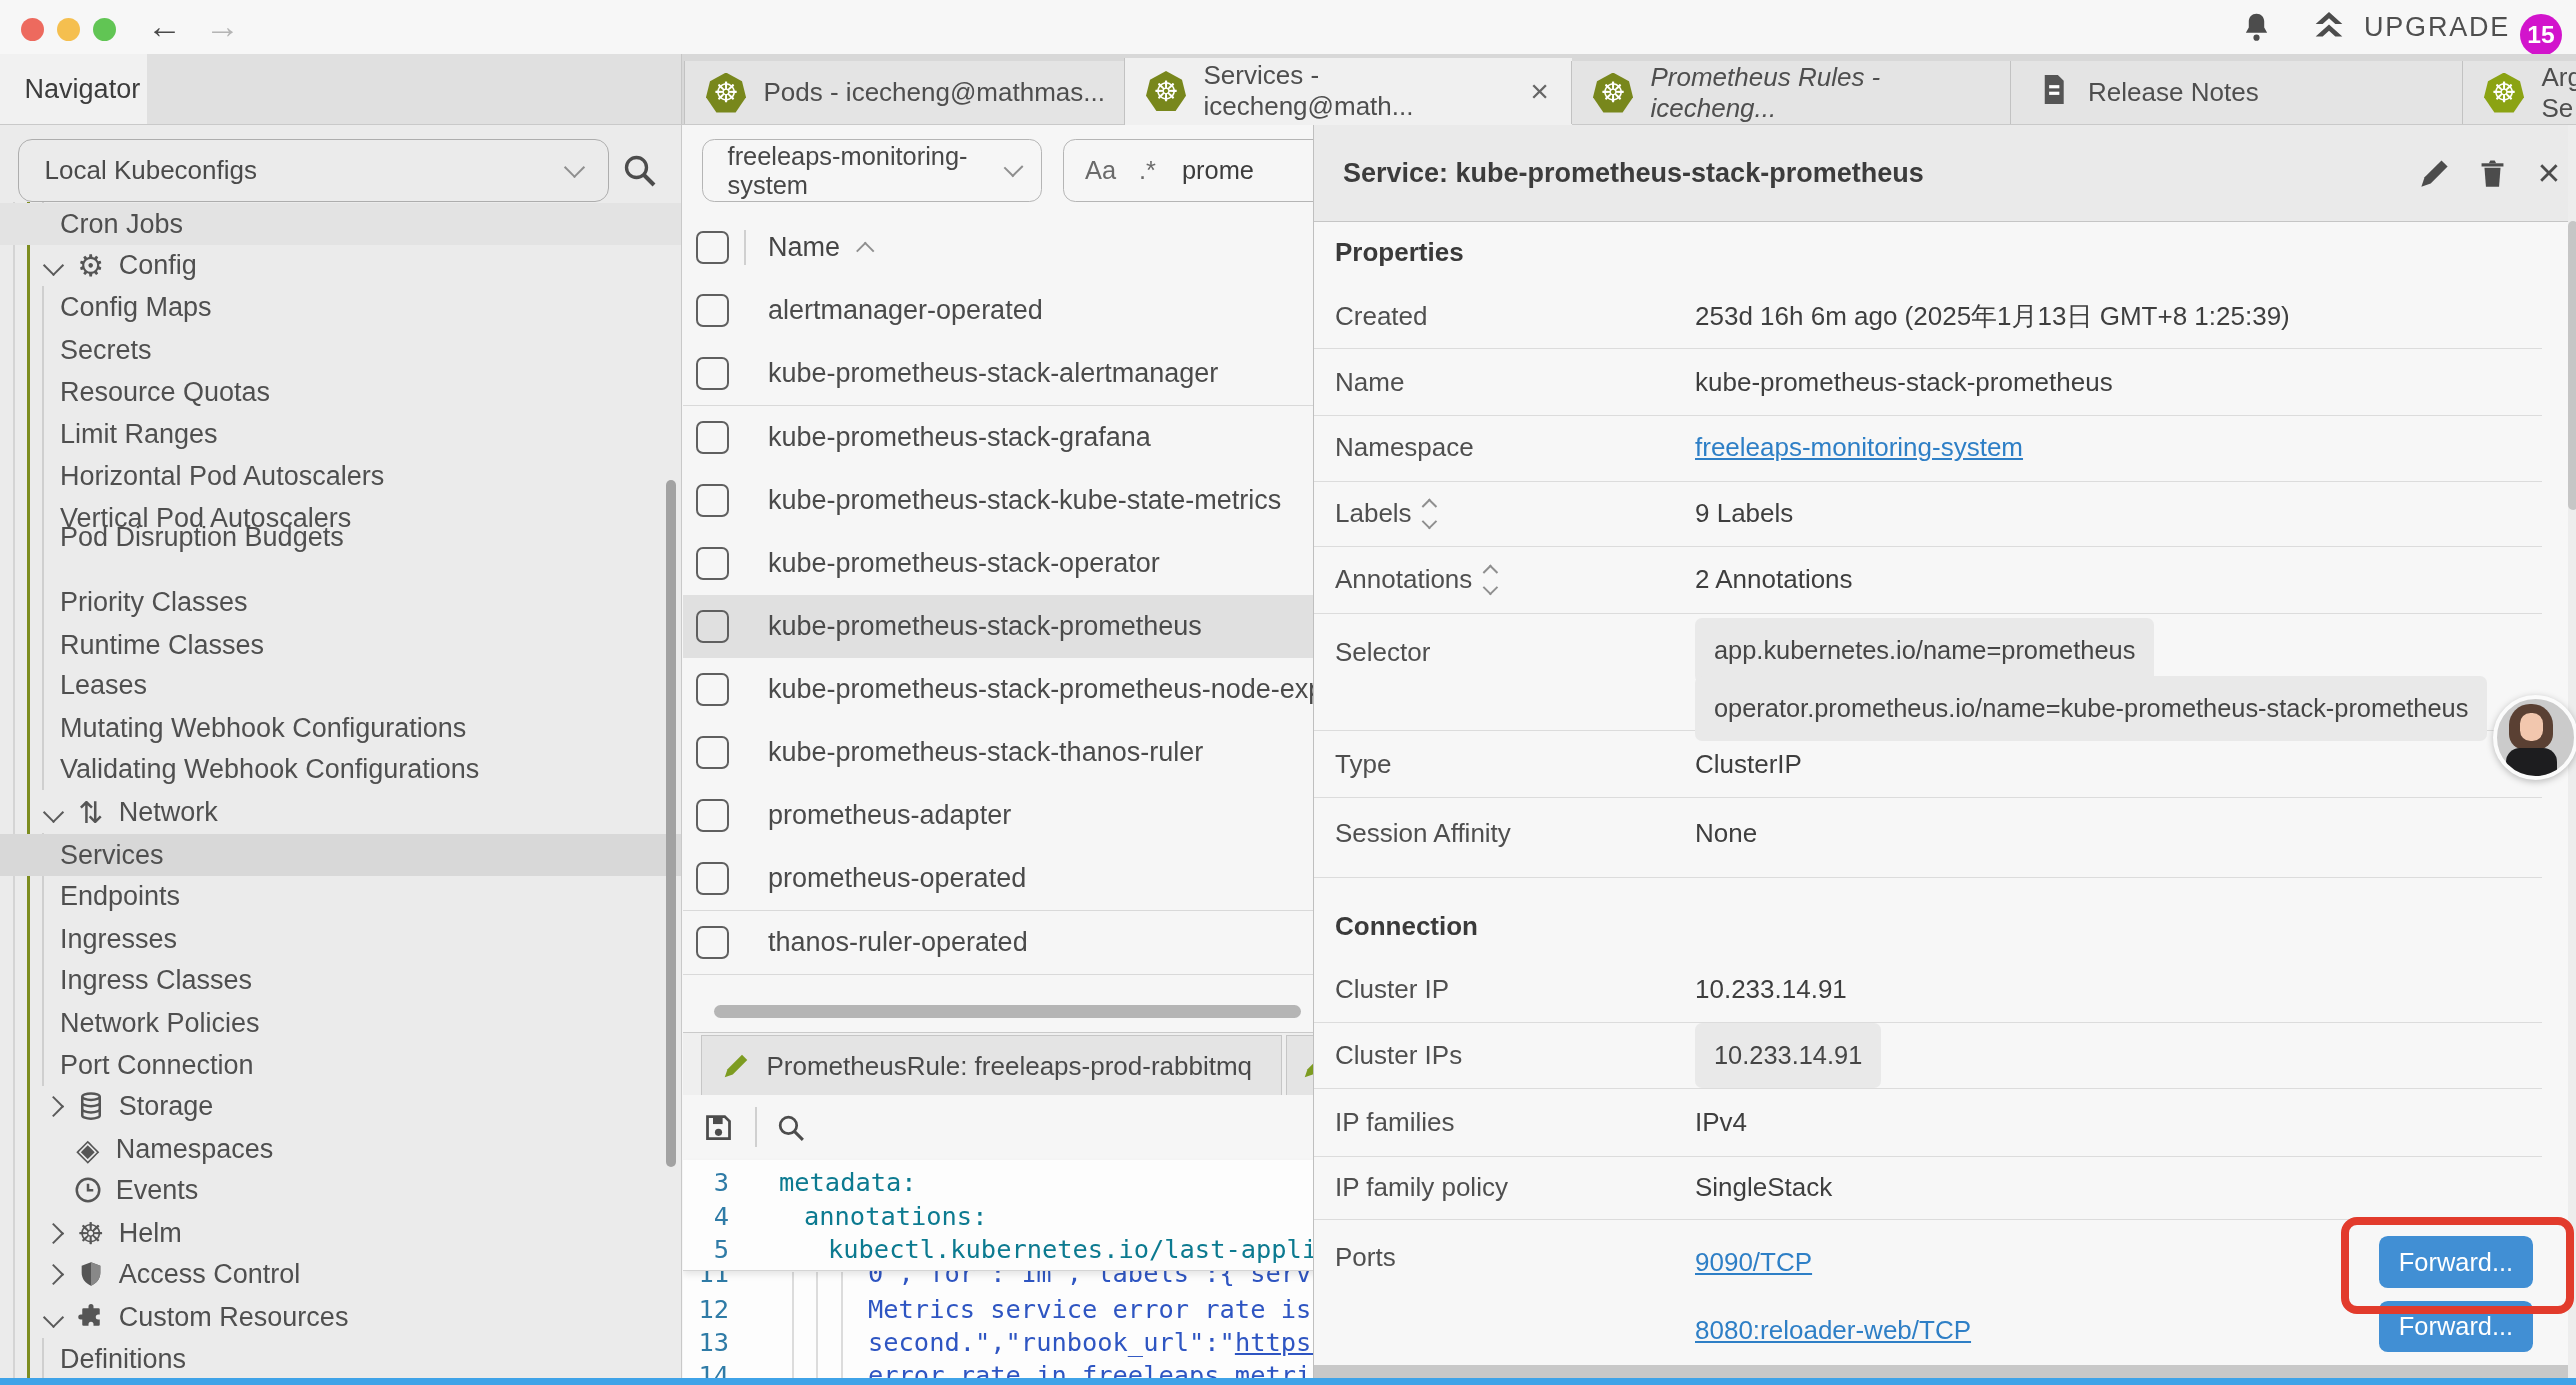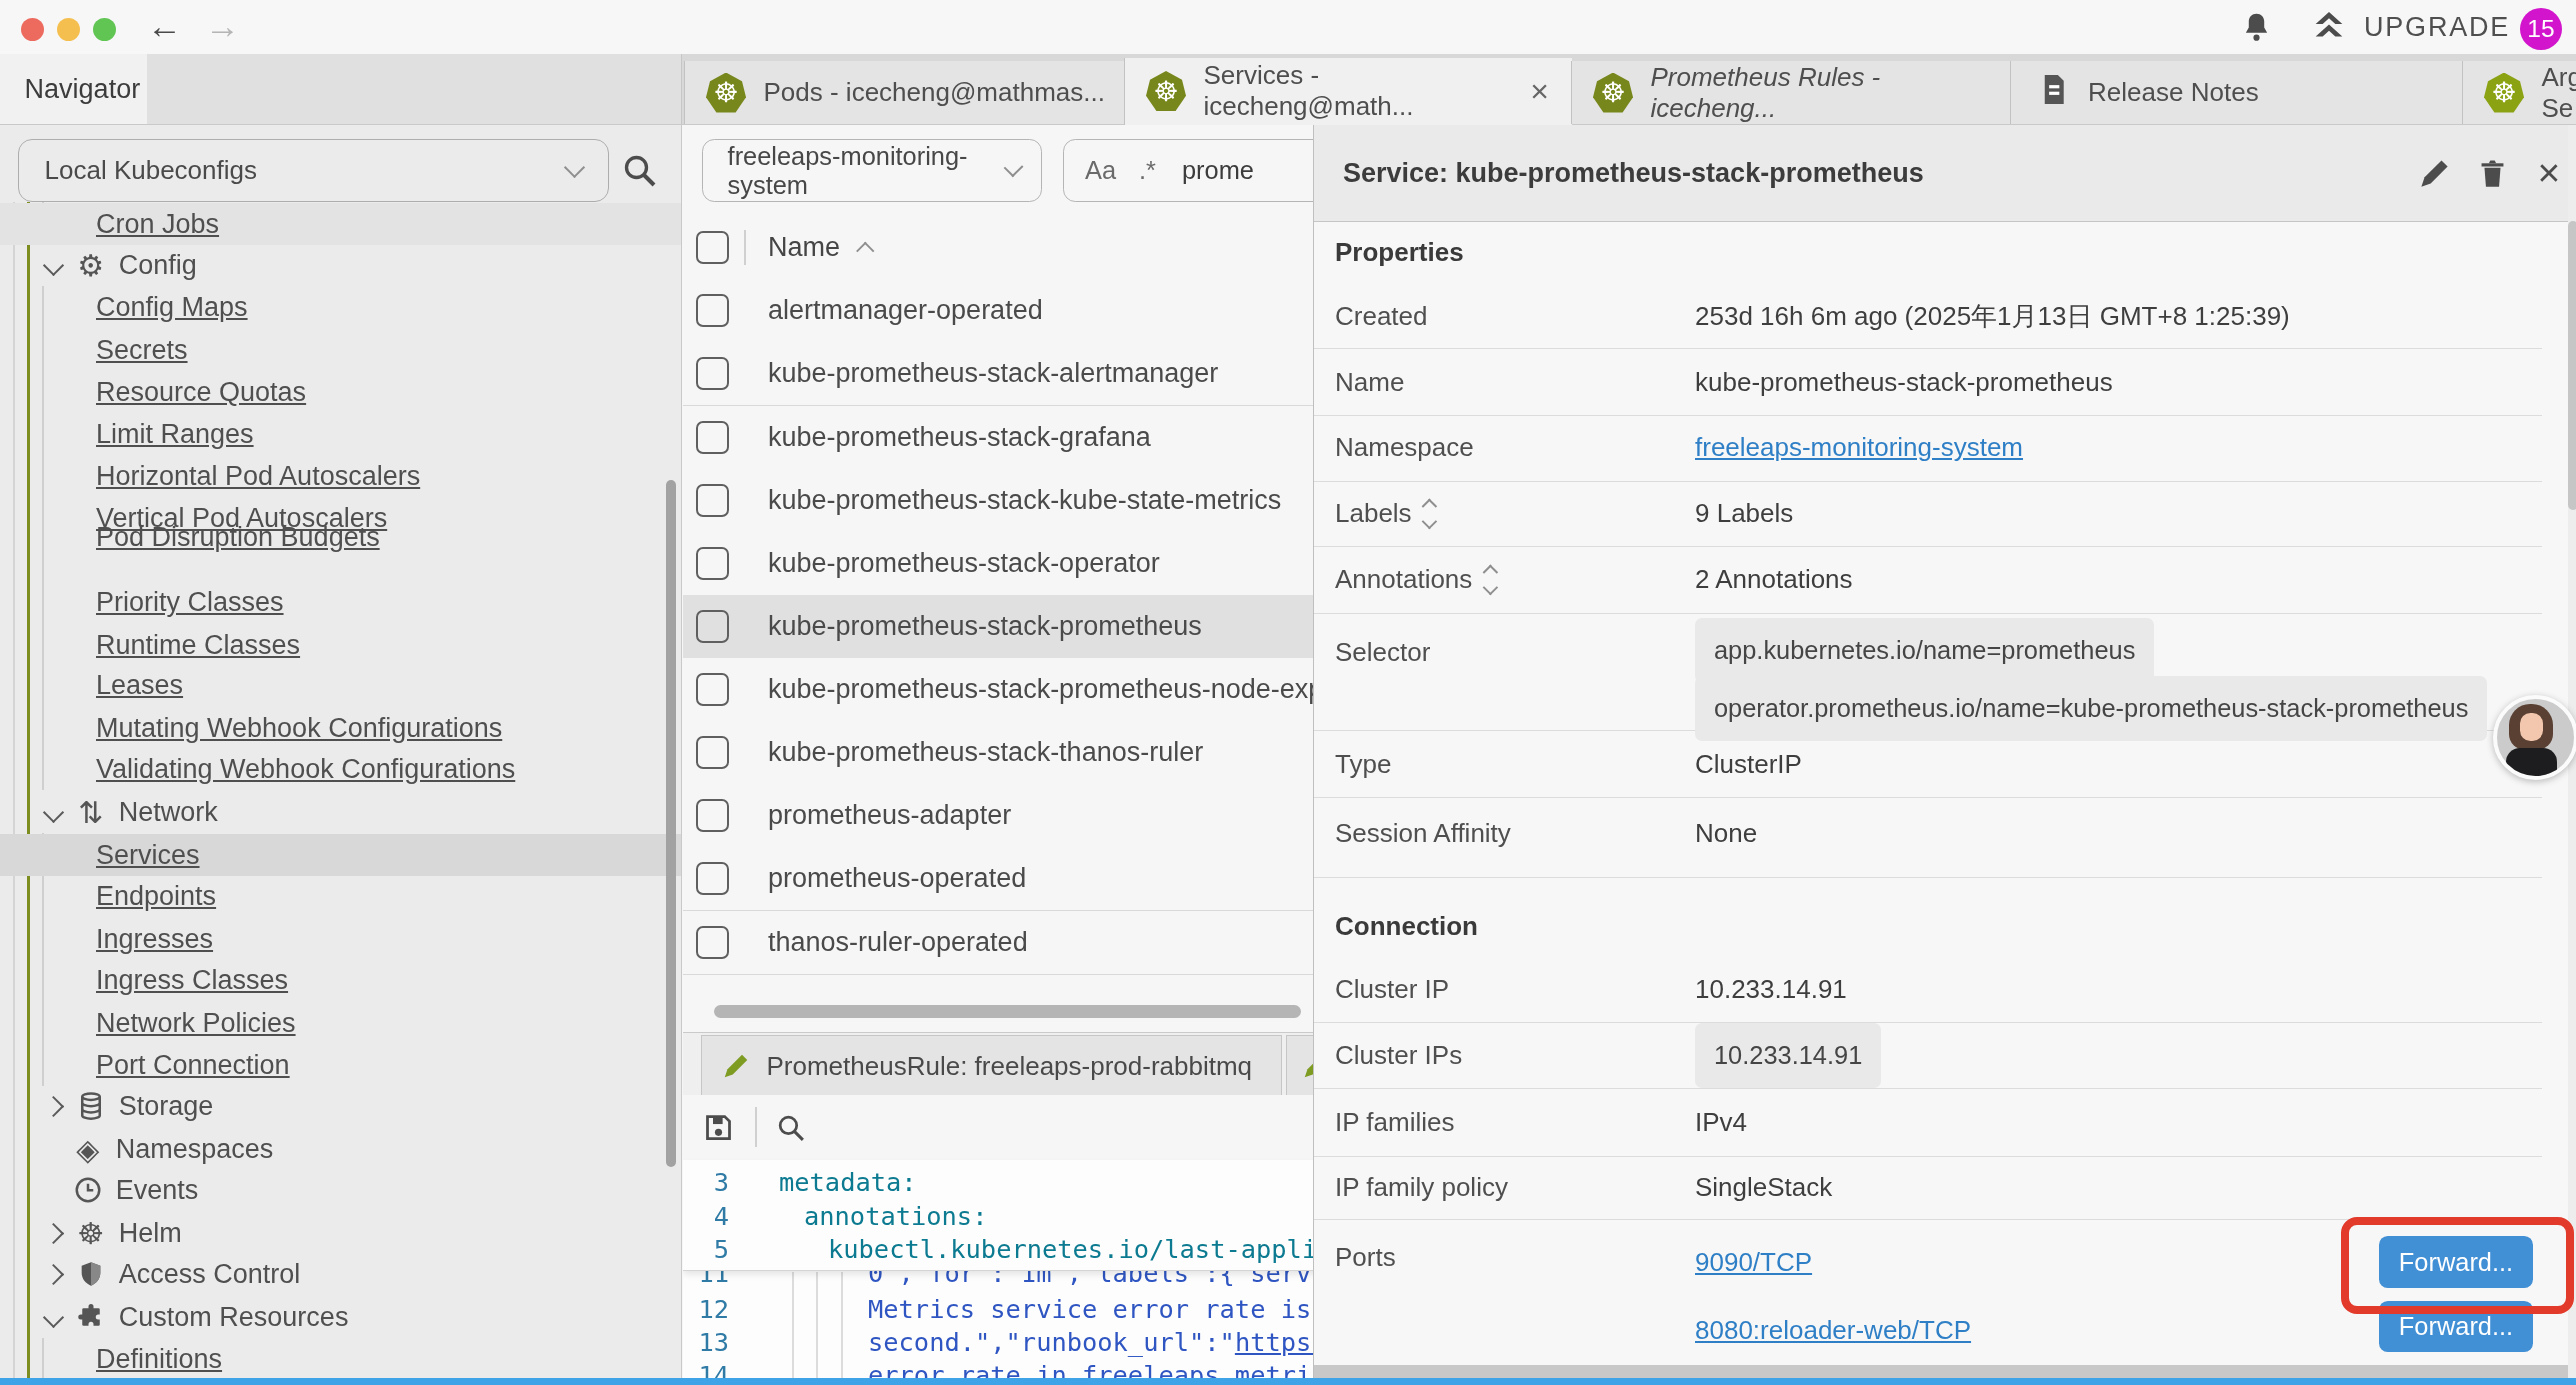--- a/index.html
+++ b/index.html
@@ -3,22 +3,22 @@
 <meta charset="utf-8">
 <style>
   html,body{margin:0;padding:0;background:#888;}
   #app{position:relative;width:2576px;height:1385px;background:#f6f6f6;
        font-family:"Liberation Sans",sans-serif;color:#4a4a4a;overflow:hidden;}
   .abs{position:absolute;}
   
   .topbar{position:absolute;left:0;top:0;width:2576px;height:54px;background:#f7f7f7;border-bottom:0.9px solid #d6d6d6;}
   .dot{position:absolute;top:17.5px;width:23px;height:23px;border-radius:50%;}
   .navarrow{position:absolute;top:5.3px;font-size:35px;line-height:42px;}
-  .badge{position:absolute;left:2520px;top:8px;width:42px;height:42px;border-radius:50%;background:#d214cc;
-         color:#fff;font-size:24.6px;font-weight:normal;display:flex;align-items:center;justify-content:center;}
+  .badge{position:absolute;left:2520px;top:14px;width:42px;height:42px;border-radius:50%;background:#d214cc;
+         color:#fff;font-size:24.6px;font-weight:bold;display:flex;align-items:center;justify-content:center;}
   .upgrade{position:absolute;left:2364px;top:12.3px;font-size:27px;color:#4f4f4f;letter-spacing:1.8px;}
   
   .tabstrip{position:absolute;left:0;top:54px;width:2576px;height:70px;background:#d8d8d8;border-bottom:0.9px solid #c9c9c9;}
   .navzone{position:absolute;left:0;top:0;width:681px;height:70px;background:#e0e0e0;border-right:1.8px solid #c6c6c6;}
   .navtab{position:absolute;left:0;top:0;width:147px;height:70px;background:#f1f1f1;display:flex;align-items:center;}
   .navtab span{margin-left:24.6px;font-size:27px;color:#3c3c3c;}
   .tab{position:absolute;top:7px;height:63px;background:#e4e4e4;border-left:0.9px solid #c2c2c2;
        display:flex;align-items:center;font-size:26px;color:#4e4e4e;overflow:hidden;}
   .tab.active{background:#f0f0f0;top:3.5px;height:67px;}
   .tab .k8s{margin:0 17.5px 0 21px;}
@@ -35,21 +35,21 @@
   .chv{display:inline-block;width:13px;height:13px;border-right:2.6px solid #5a5a5a;border-bottom:2.6px solid #5a5a5a;}
   .chv.down{transform:rotate(45deg);}
   .chv.right{transform:rotate(-45deg);}
   .chv.up{transform:rotate(-135deg);}
   .chv.gray{border-color:#8f8f8f;}
   .guide{position:absolute;width:1.8px;background:#cfcfcf;}
   .trow{position:absolute;left:0;width:681px;height:42px;display:flex;align-items:center;font-size:27px;color:#4f4f4f;}
   .trow .chv{margin-left:46px;flex:0 0 13px;}
   .ticon{width:35px;flex:0 0 35px;margin-left:12.3px;display:flex;align-items:center;justify-content:center;font-size:30px;color:#555;}
   .trow.group .tlabel{margin-left:10.5px;}
-  .trow.child{padding-left:96px;text-decoration:underline;}
+  .trow.child{padding-left:60px;}
   .trow.item{padding-left:58px;}
   .trow.item .tlabel{margin-left:10.5px;}
   .trow.hl{background:#e3e3e3;}
   .trow.sel{background:#d8d8d8;}
   .sb-thumb{position:absolute;border-radius:5.3px;background:#a2a2a2;}
   
   .middle{position:absolute;left:683px;top:125px;width:630px;height:1261px;background:#f6f6f6;overflow:hidden;}
   .selbox{position:absolute;top:14px;height:61px;border:1.8px solid #b5b5b5;border-radius:12.3px;display:flex;align-items:center;font-size:25.4px;color:#474747;}
   .fline{position:absolute;left:0;width:100%;height:1.8px;background:#d4d4d4;}
   .cb{width:29px;height:29px;border:2.6px solid #5f5f5f;border-radius:7px;flex:0 0 29px;}

